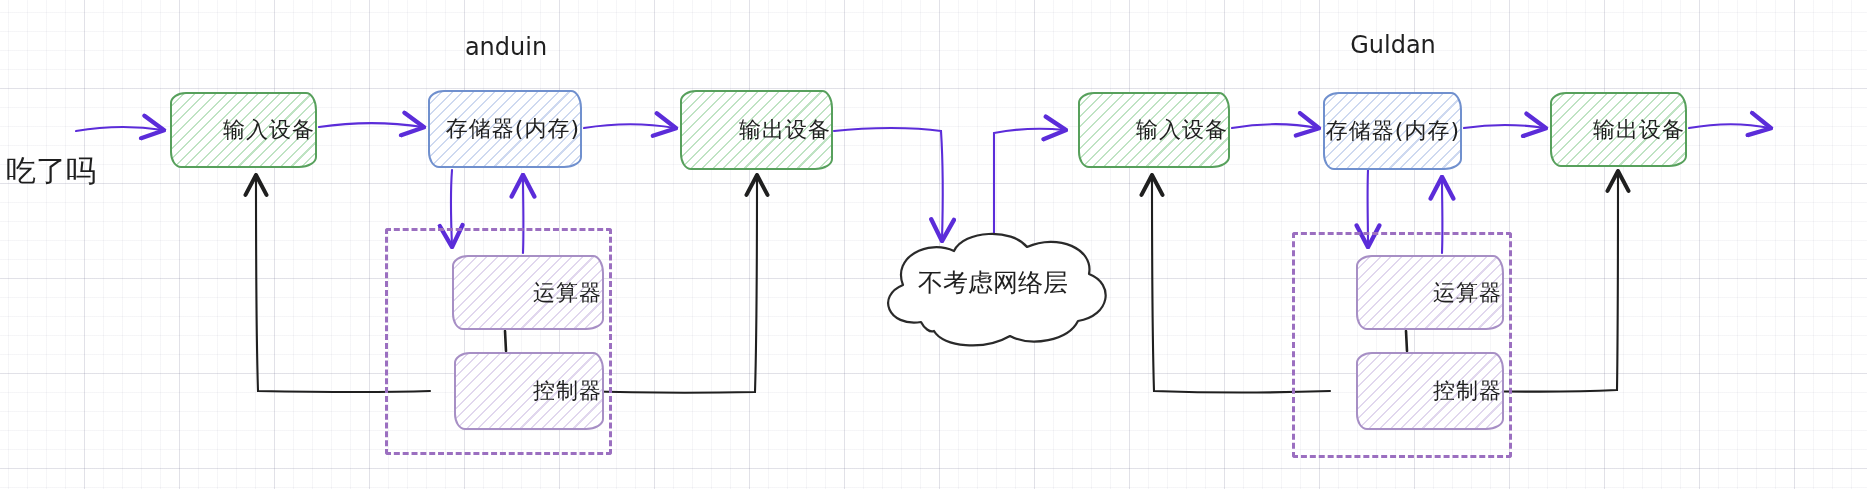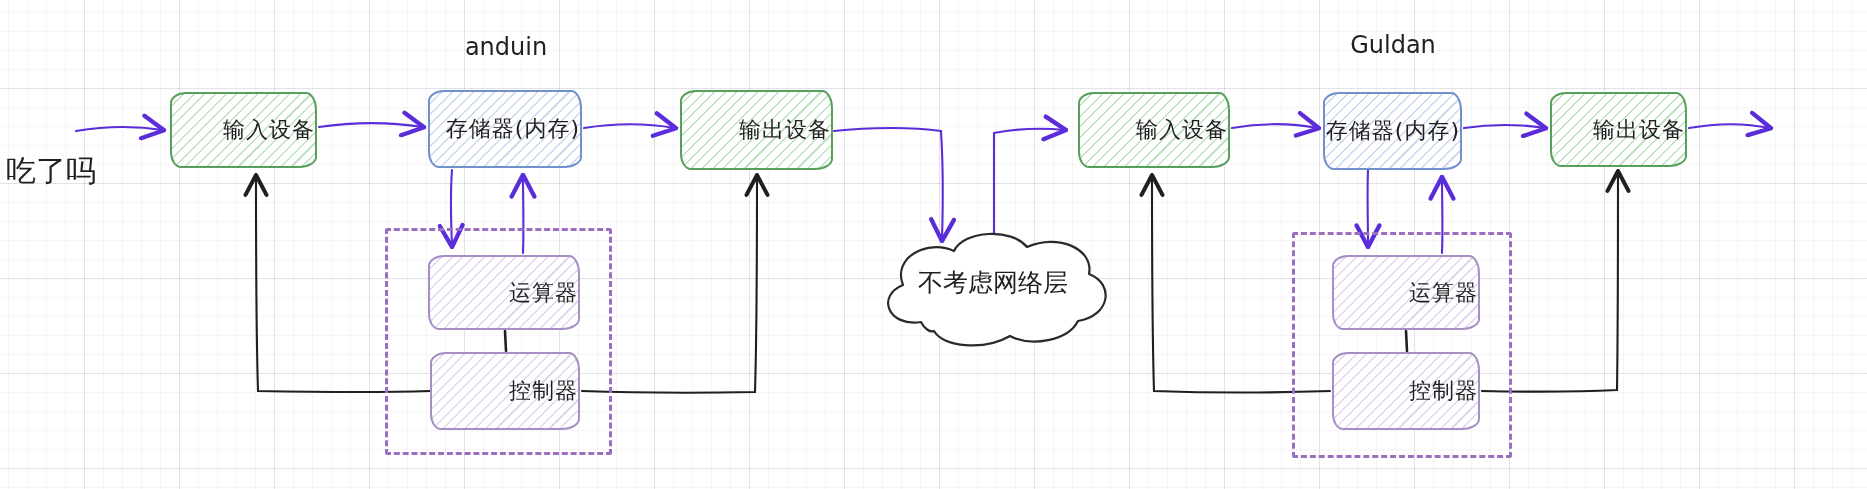--- a/index.html
+++ b/index.html
@@ -31,20 +31,21 @@
     border:2.2px solid #57a05c;
     background-image:repeating-linear-gradient(135deg,#bfe3c3 0 1.5px, transparent 1.5px 7.5px);
   }
   .blue {
     border:2.2px solid #7090ce;
     background-image:repeating-linear-gradient(135deg,#ced9f0 0 1.5px, transparent 1.5px 7.5px);
   }
   .violet {
     border:2.2px solid #a78fc5;
     background-image:repeating-linear-gradient(135deg,#e1d7ee 0 1.5px, transparent 1.5px 7.5px);
+    margin-left:24px;
   }
   .cpu-dashed {
     position:absolute; border:3px dashed #9b6fc0; border-radius:3px; background:transparent;
   }
 
   .free-text { position:absolute; white-space:nowrap; }
   .sys-title { font-size:24px; width:120px; text-align:center; }
   .cloud-label { font-size:25px; width:210px; text-align:right; }
 
   

